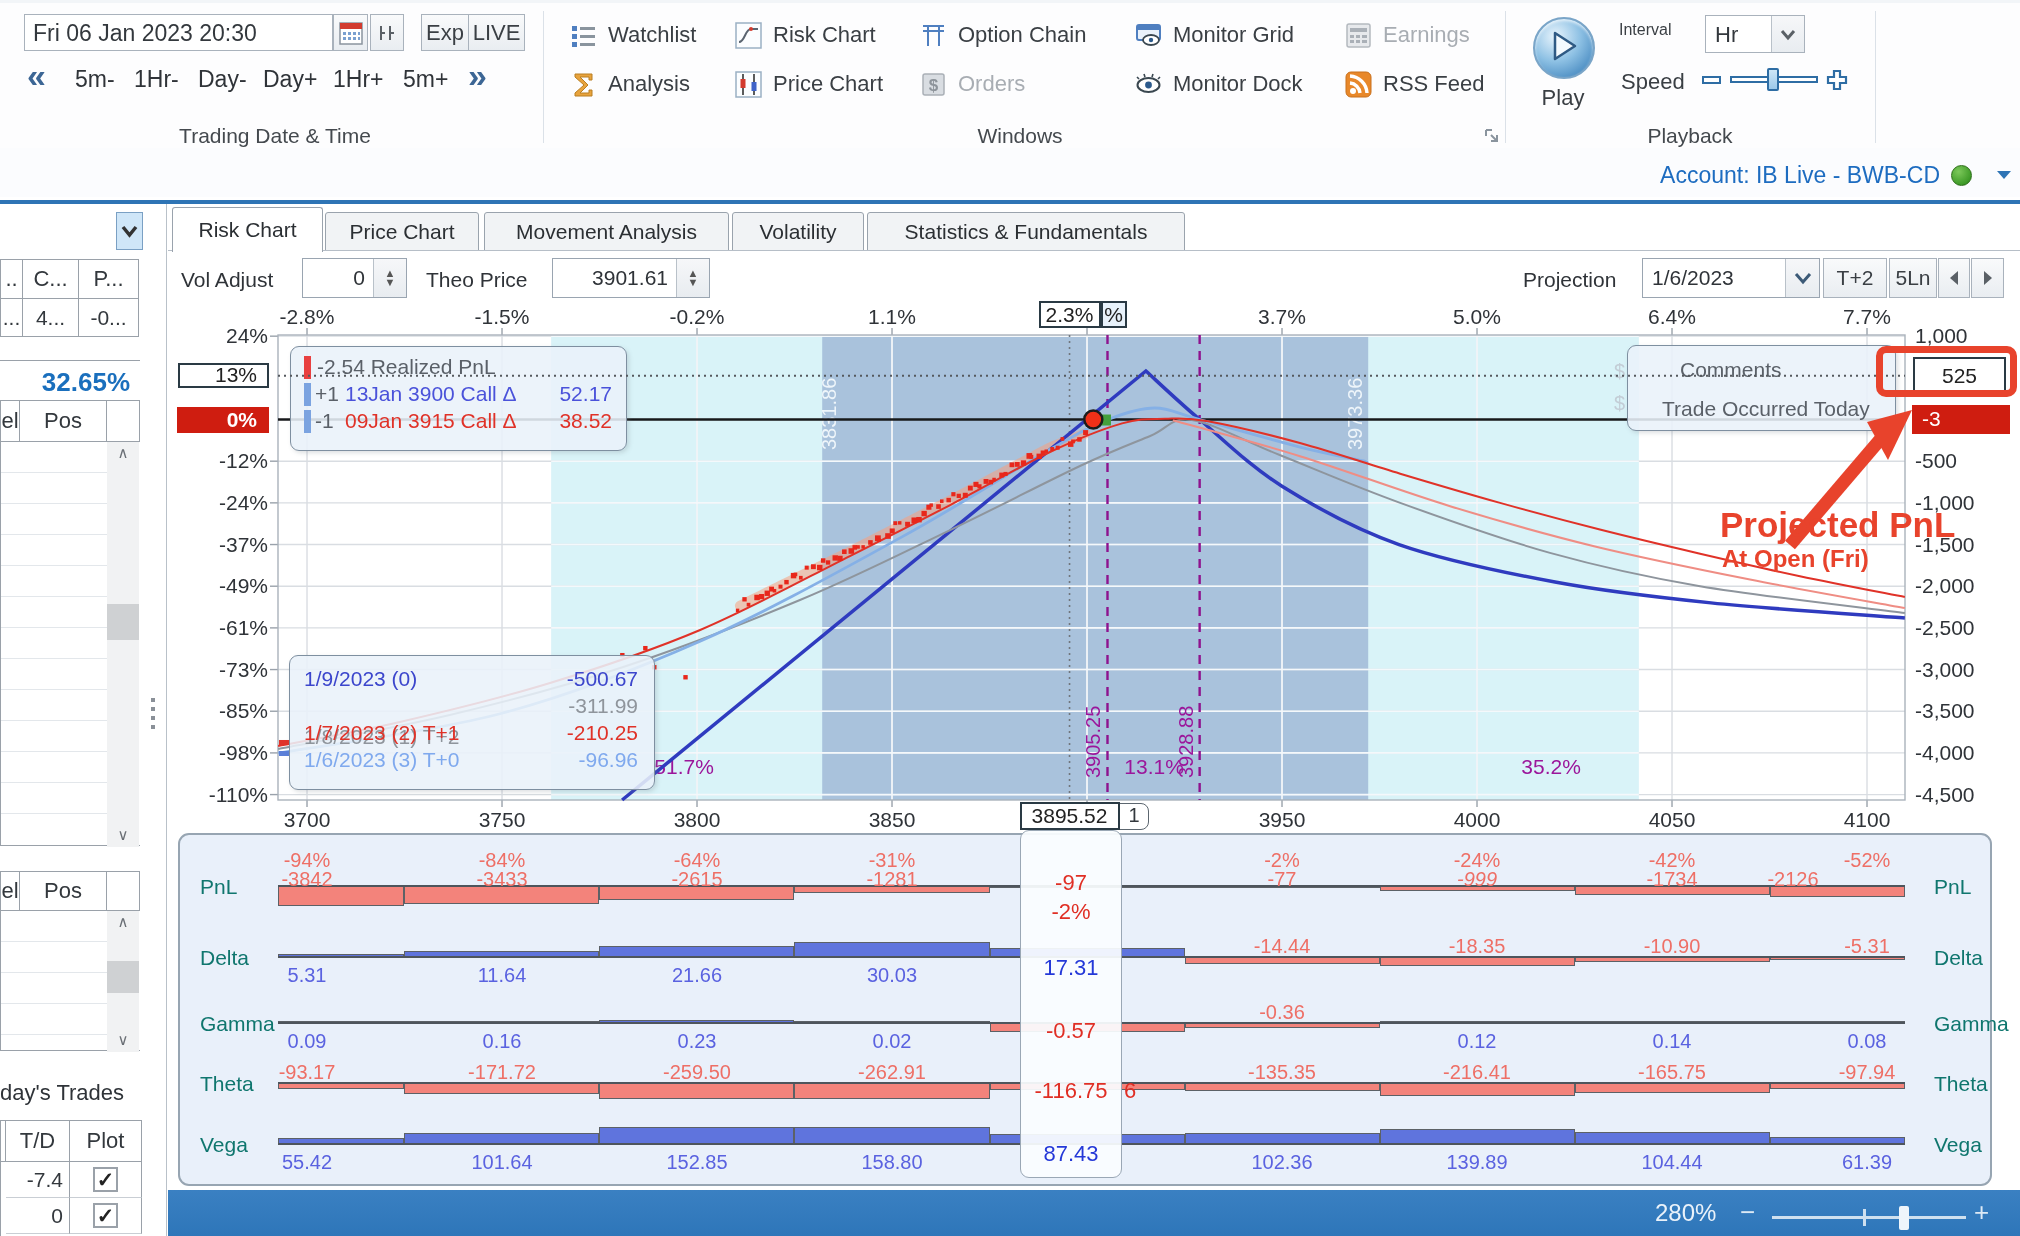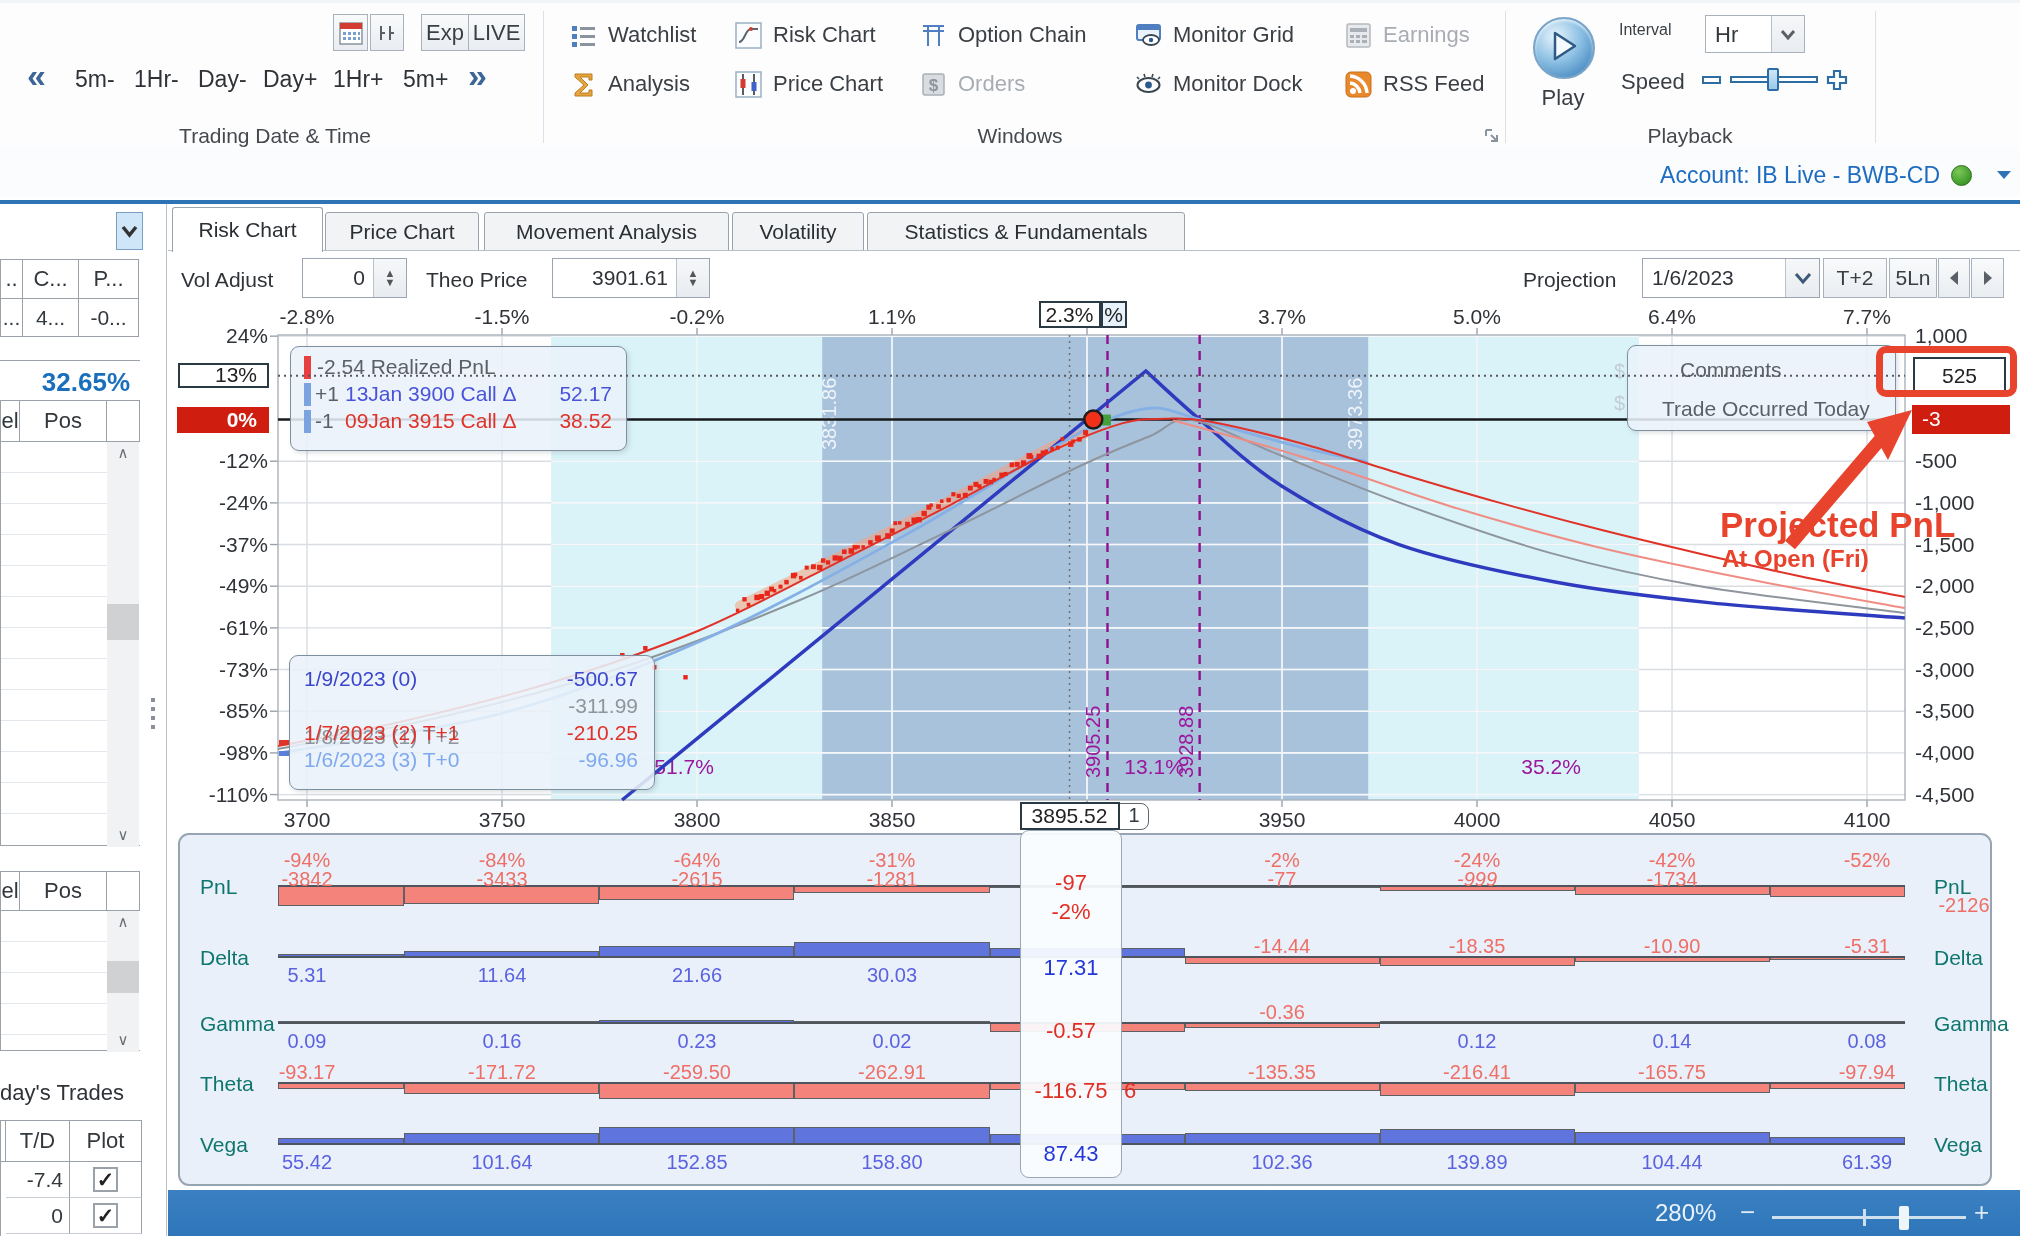--- a/index.html
+++ b/index.html
@@ -61,20 +61,23 @@
 </head>
 <body>
 
 <div id="app">
 
   <div id="ribbon">
     <div class="rib-sep" style="left:543px"></div>
     <div class="rib-sep" style="left:1505px"></div>
     <div class="rib-sep" style="left:1875px"></div>
 
+    <div class="field" style="left:24px;top:11px;width:309px;height:37px;">
+      <span style="position:absolute;left:8px;top:5px;font-size:23px;color:#33383d;">Fri 06 Jan 2023 20:30</span>
+    </div>
     <div class="btn" style="left:333px;top:11px;width:35px;height:37px;">
       <svg class="abs" width="24" height="24" viewBox="0 0 24 24">
         <rect x="1" y="2" width="22" height="21" fill="#fff" stroke="#8a949e" stroke-width="1.5"></rect>
         <rect x="1" y="2" width="22" height="6" fill="#d23b2f"></rect>
         <g fill="#7aa0d0">
           <rect x="4" y="11" width="3" height="3"></rect>
             <rect x="9" y="11" width="3" height="3"></rect>
             <rect x="14" y="11" width="3" height="3"></rect>
             <rect x="19" y="11" width="2" height="3"></rect>
           <rect x="4" y="16" width="3" height="3"></rect>
@@ -679,21 +682,21 @@
           <div class="glabel gl-red" style="left: 529.015px; top: 664px;">-2615</div>
           <div class="glabel gl-red" style="left: 724.015px; top: 645px;">-31%</div>
           <div class="glabel gl-red" style="left: 724.015px; top: 664px;">-1281</div>
           <div class="glabel gl-red" style="left: 1114.01px; top: 645px;">-2%</div>
           <div class="glabel gl-red" style="left: 1114.01px; top: 664px;">-77</div>
           <div class="glabel gl-red" style="left: 1309.01px; top: 645px;">-24%</div>
           <div class="glabel gl-red" style="left: 1309.01px; top: 664px; font-style: italic;">-999</div>
           <div class="glabel gl-red" style="left: 1504.01px; top: 645px;">-42%</div>
           <div class="glabel gl-red" style="left: 1504.01px; top: 664px;">-1734</div>
           <div class="glabel gl-red" style="left: 1699.01px; top: 645px;">-52%</div>
-          <div class="glabel gl-red" style="left: 1796px; top: 664px; margin-top: 26px;">-2126</div>
+          <div class="glabel gl-red" style="left: 1625px; top: 664px;">-2126</div>
           <div class="greeks-label" style="left: 32px; top: 742px; width: 70px;">Delta</div>
           <div class="greeks-label" style="left: 1766px; top: 742px; width: 70px;">Delta</div>
           <div class="bar" style="left: 110px; top: 750.348px; width: 126px; height: 2.65235px; background: rgb(95, 116, 221);"></div>
           <div class="bar" style="left: 236px; top: 747.186px; width: 195px; height: 5.81419px; background: rgb(95, 116, 221);"></div>
           <div class="bar" style="left: 431px; top: 742.181px; width: 195px; height: 10.8192px; background: rgb(95, 116, 221);"></div>
           <div class="bar" style="left: 626px; top: 738px; width: 196px; height: 15px; background: rgb(95, 116, 221);"></div>
           <div class="bar" style="left: 822px; top: 744.354px; width: 195px; height: 8.64635px; background: rgb(95, 116, 221);"></div>
           <div class="bar" style="left: 1017px; top: 753px; width: 195px; height: 7.21279px; background: rgb(243, 131, 123);"></div>
           <div class="bar" style="left: 1212px; top: 753px; width: 195px; height: 9.16583px; background: rgb(243, 131, 123);"></div>
           <div class="bar" style="left: 1407px; top: 753px; width: 195px; height: 5.44456px; background: rgb(243, 131, 123);"></div>

